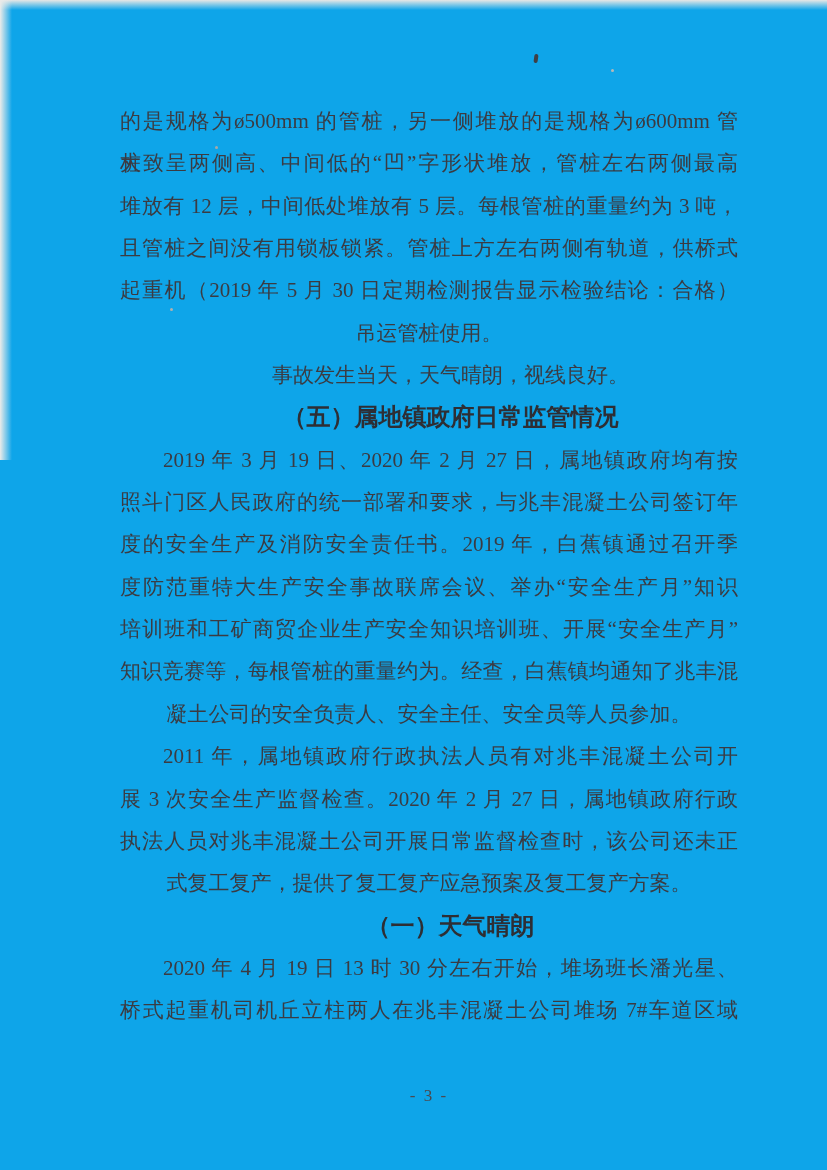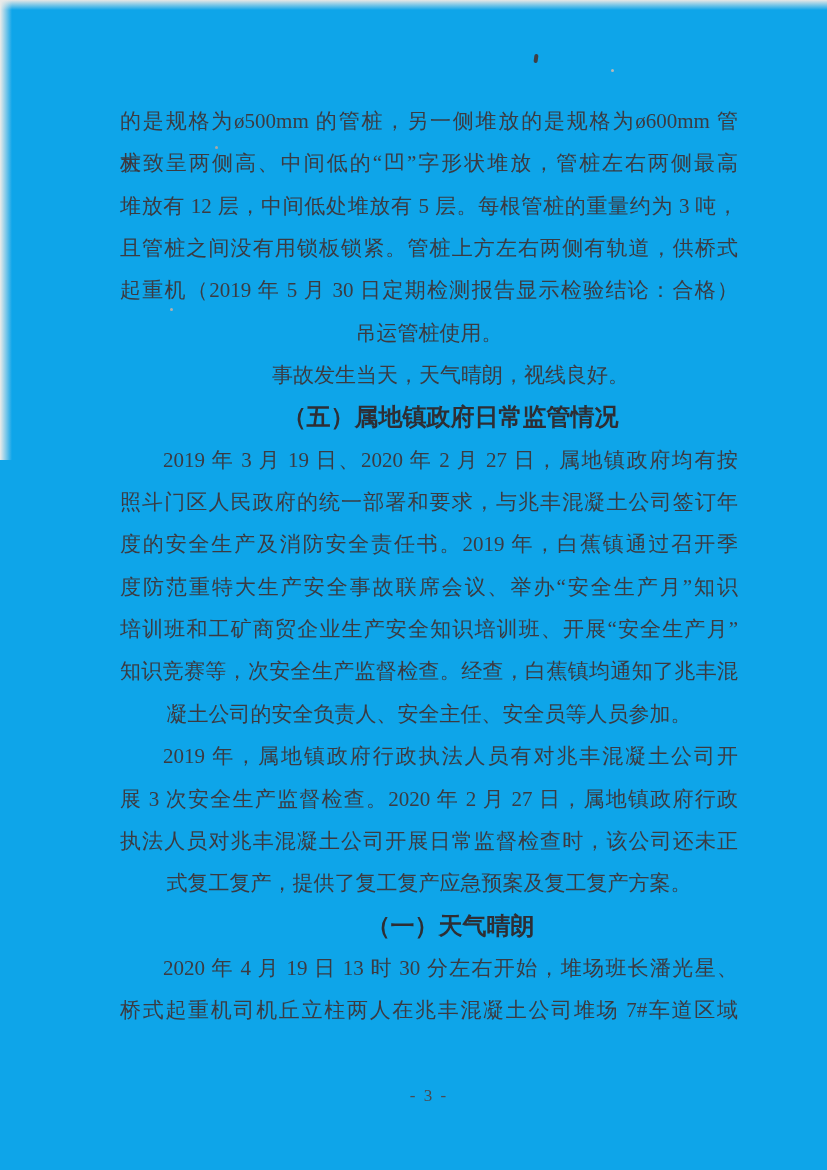--- a/index.html
+++ b/index.html
@@ -96,23 +96,23 @@
     <div class="ln j">且管桩之间没有用锁板锁紧。管桩上方左右两侧有轨道，供桥式</div>
     <div class="ln j">起重机（2019 年 5 月 30 日定期检测报告显示检验结论：合格）</div>
     <div class="ln">吊运管桩使用。</div>
     <div class="ln ind">事故发生当天，天气晴朗，视线良好。</div>
     <div class="ln ind h">（五）属地镇政府日常监管情况</div>
     <div class="ln ind j">2019 年 3 月 19 日、2020 年 2 月 27 日，属地镇政府均有按</div>
     <div class="ln j">照斗门区人民政府的统一部署和要求，与兆丰混凝土公司签订年</div>
     <div class="ln j">度的安全生产及消防安全责任书。2019 年，白蕉镇通过召开季</div>
     <div class="ln j">度防范重特大生产安全事故联席会议、举办“安全生产月”知识</div>
     <div class="ln j">培训班和工矿商贸企业生产安全知识培训班、开展“安全生产月”</div>
-    <div class="ln j">知识竞赛等，次安全生产监督检查。经查，白蕉镇均通知了兆丰混</div>
+    <div class="ln j">知识竞赛等，每根管桩的重量约为。经查，白蕉镇均通知了兆丰混</div>
     <div class="ln">凝土公司的安全负责人、安全主任、安全员等人员参加。</div>
-    <div class="ln ind j">2019 年，属地镇政府行政执法人员有对兆丰混凝土公司开</div>
+    <div class="ln ind j">2011 年，属地镇政府行政执法人员有对兆丰混凝土公司开</div>
     <div class="ln j">展 3 次安全生产监督检查。2020 年 2 月 27 日，属地镇政府行政</div>
     <div class="ln j">执法人员对兆丰混凝土公司开展日常监督检查时，该公司还未正</div>
     <div class="ln">式复工复产，提供了复工复产应急预案及复工复产方案。</div>
     <div class="ln ind h">（一）天气晴朗</div>
     <div class="ln ind j">2020 年 4 月 19 日 13 时 30 分左右开始，堆场班长潘光星、</div>
     <div class="ln j">桥式起重机司机丘立柱两人在兆丰混凝土公司堆场 7#车道区域</div>
   </div>
 
   <div class="footer">- 3 -</div>
 

